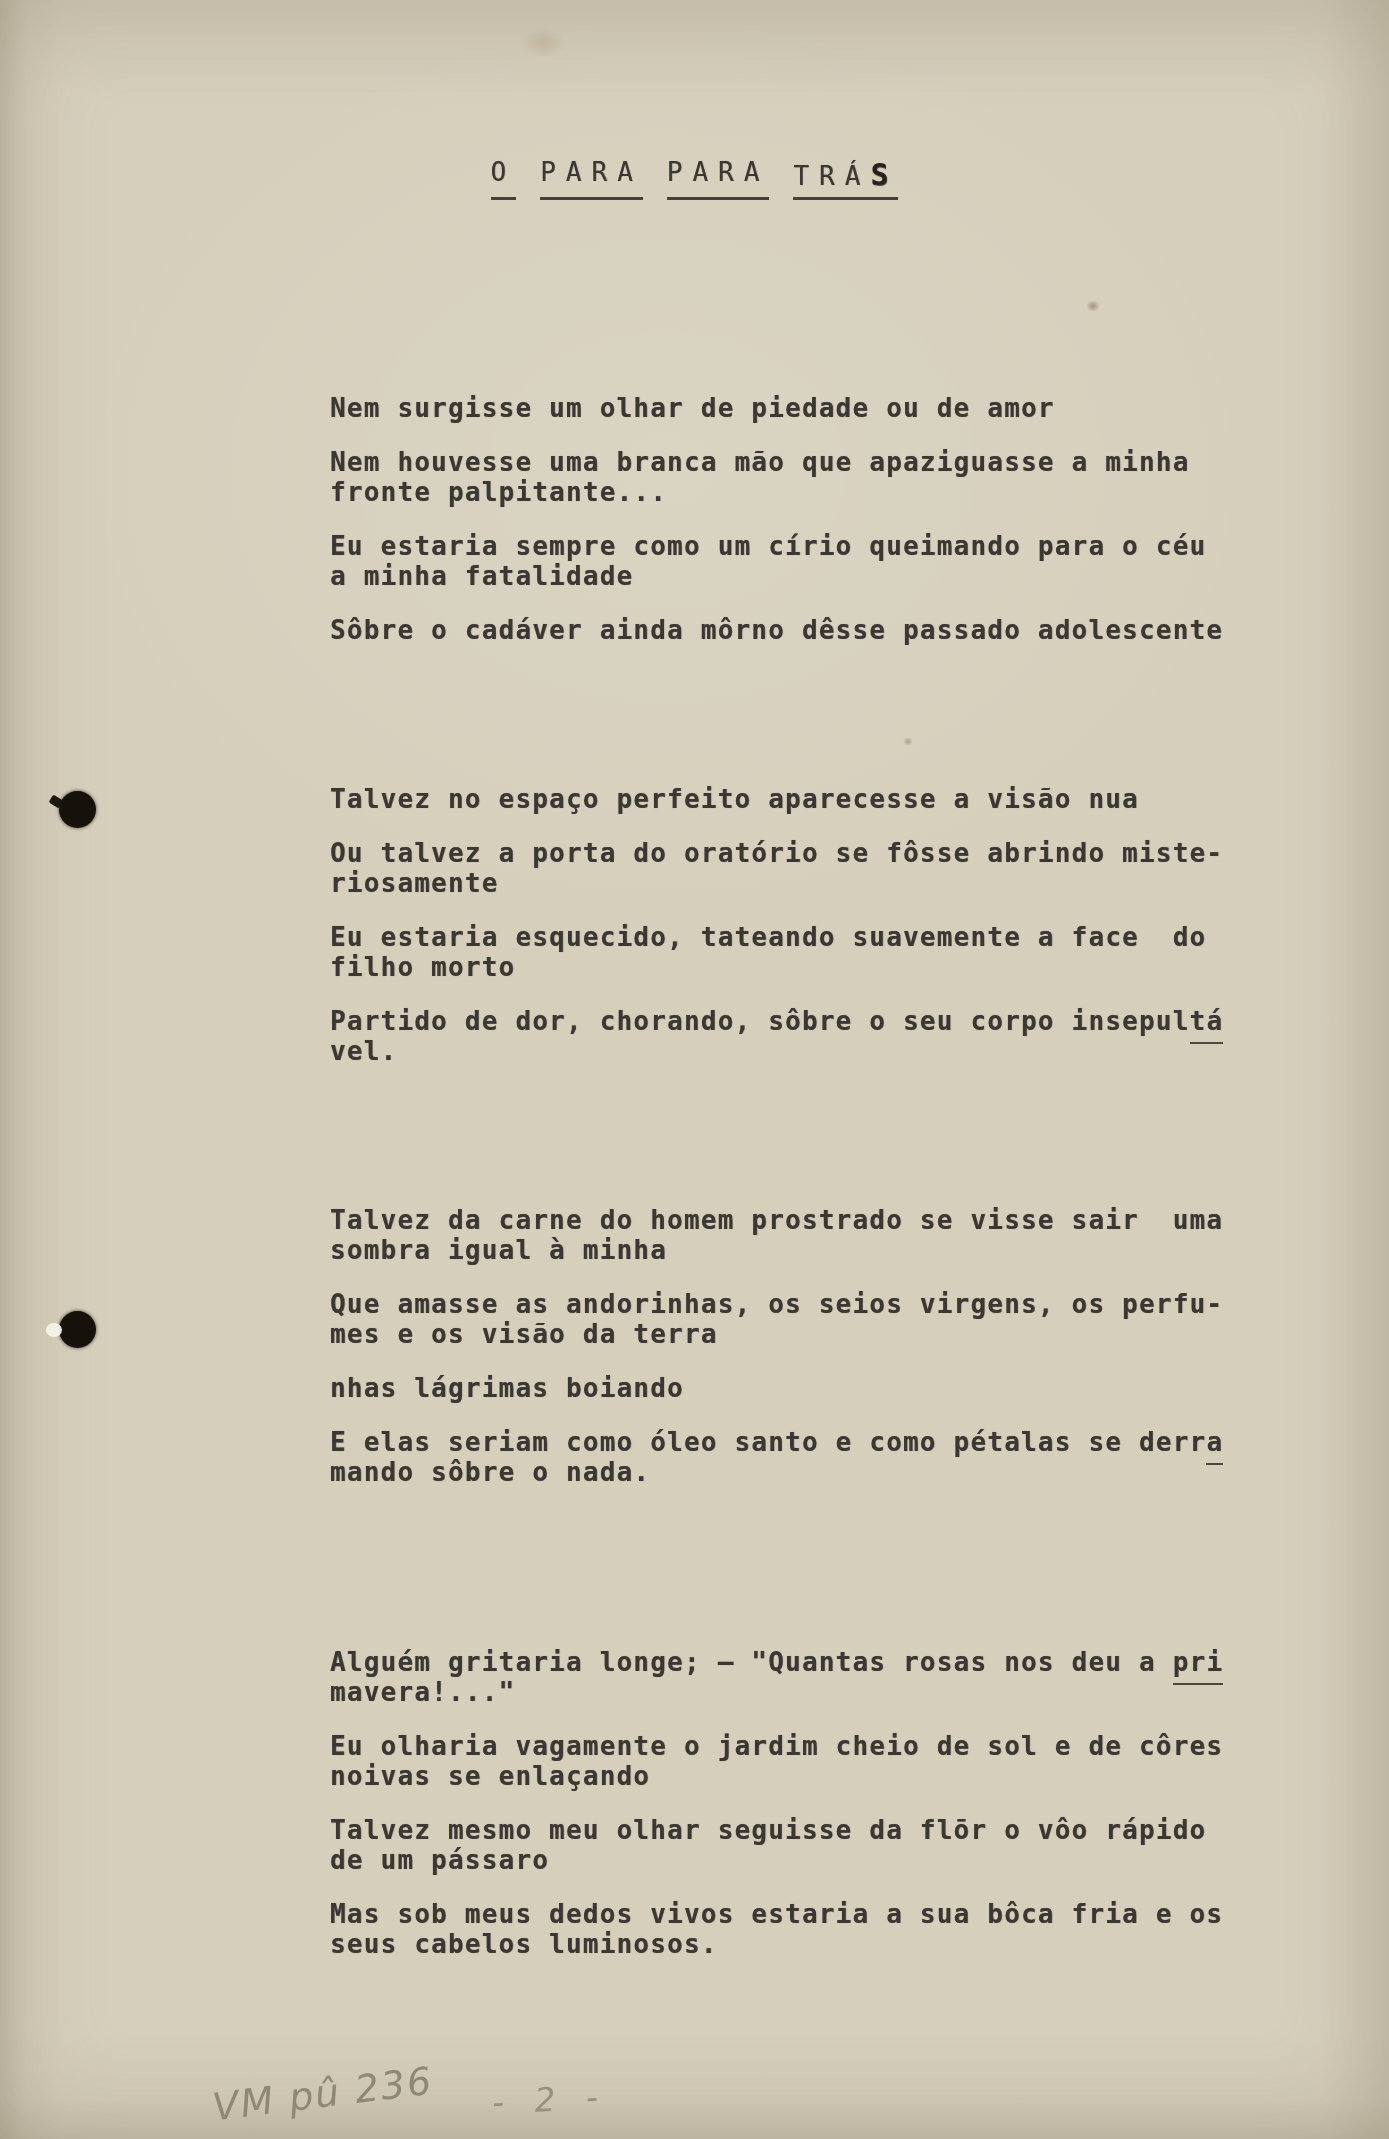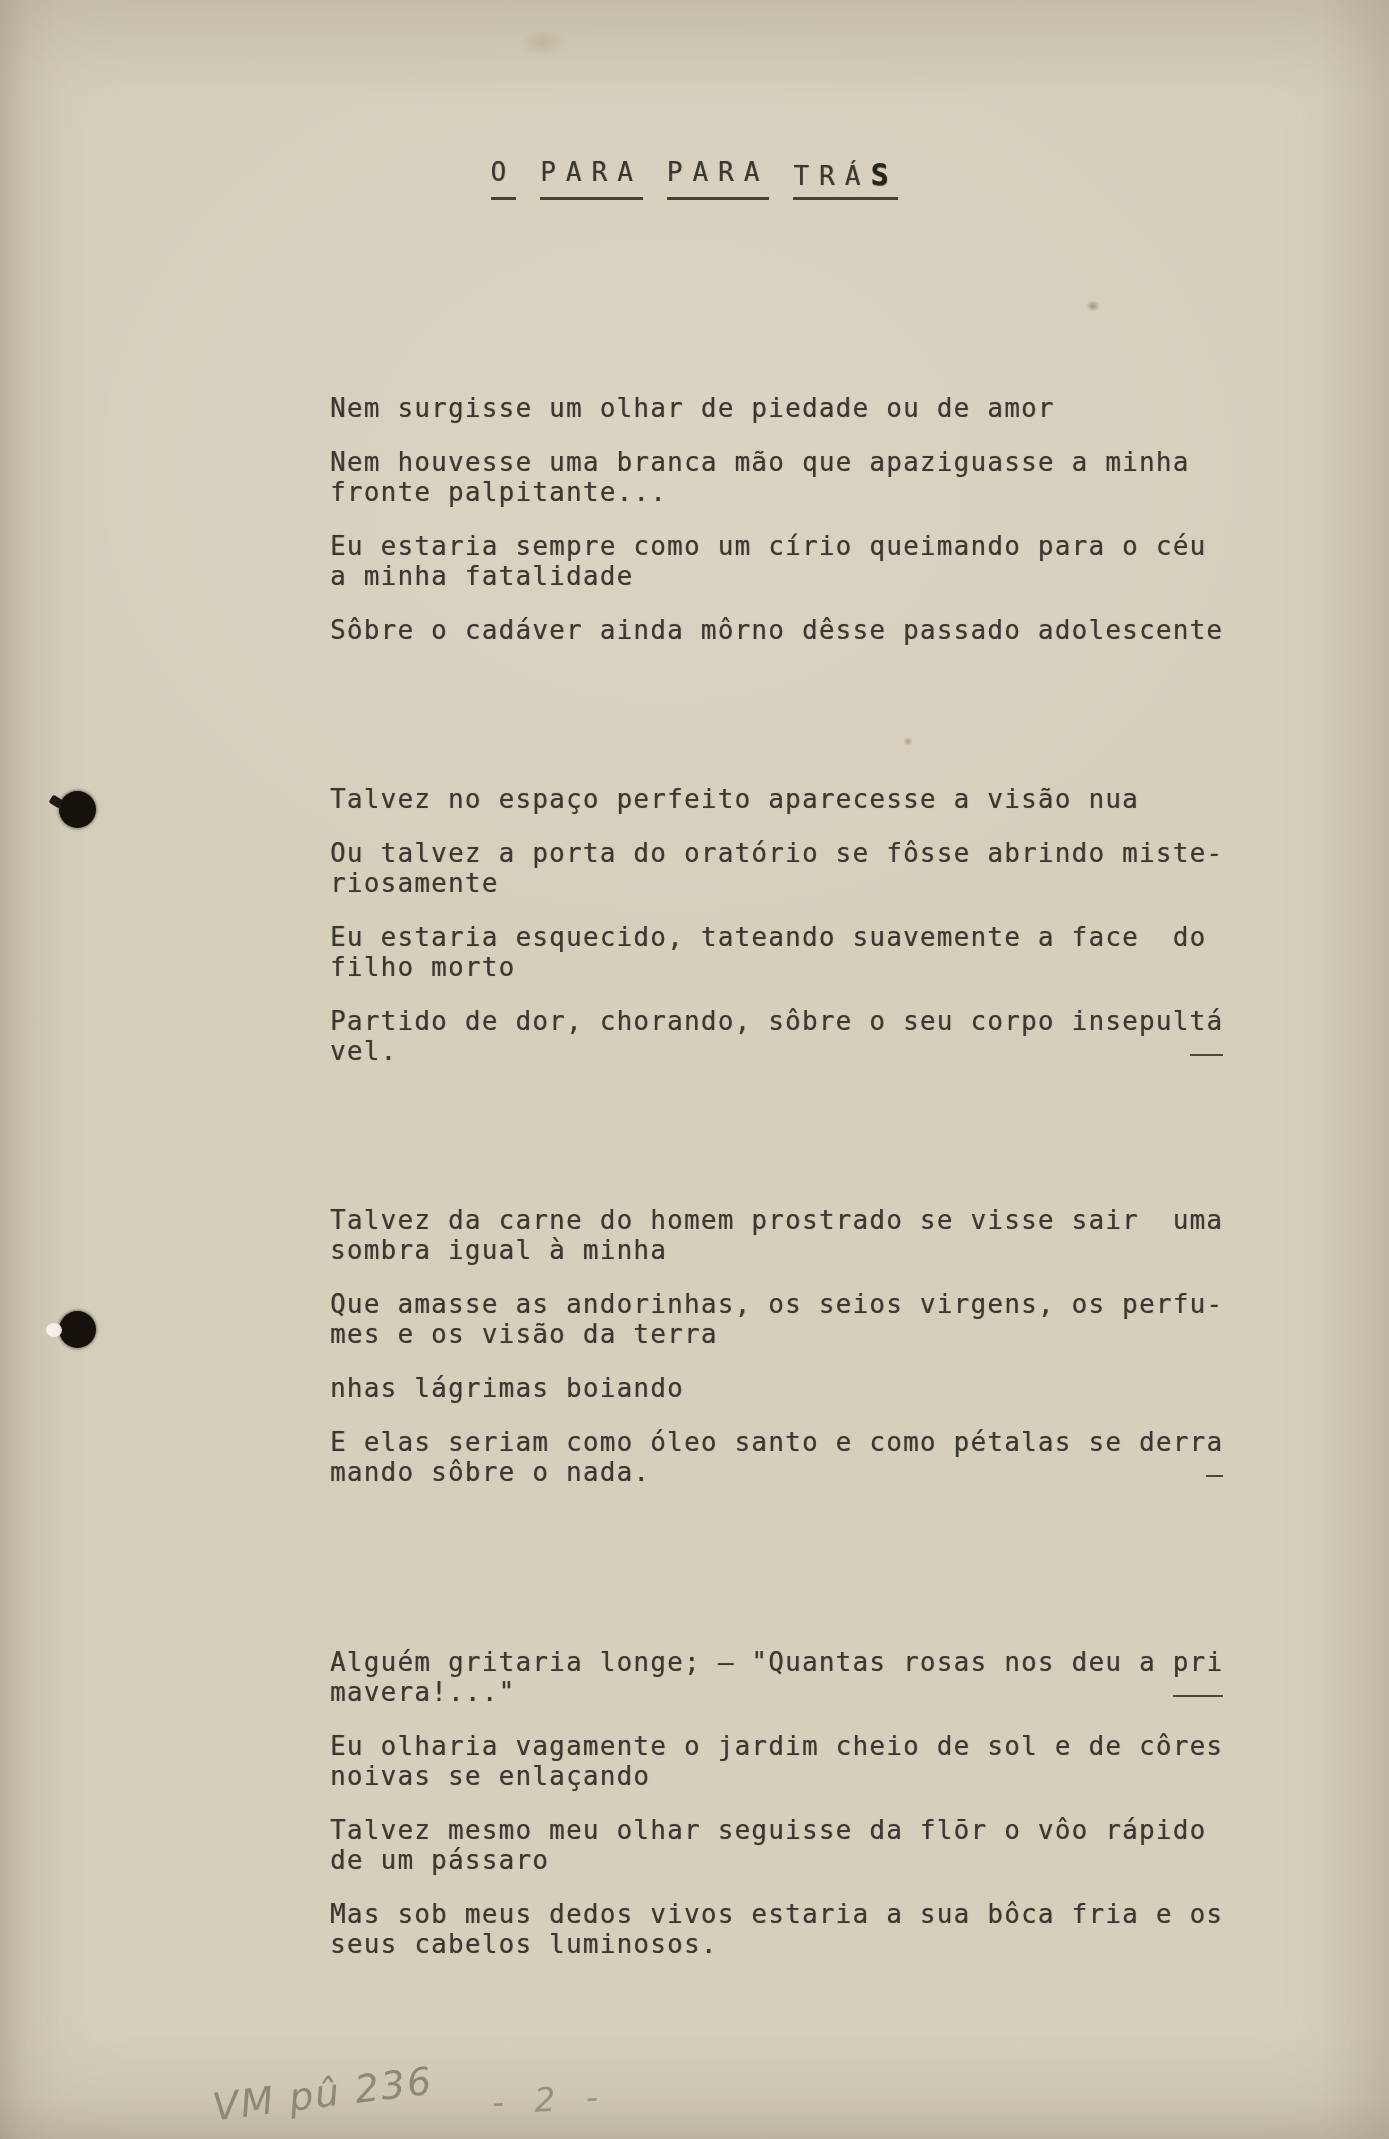--- a/index.html
+++ b/index.html
@@ -48,27 +48,27 @@
     position:absolute;
     left:330px;width:888px;
     font-size:26px;
     line-height:30px;
     letter-spacing:1.2px;
   }
   .stanza.s1{top:393px;}
   .stanza.s2{top:784px;}
   .stanza.s3{top:1205px;}
   .stanza.s4{top:1647px;}
-  .verse{margin-bottom:24px;}
+  .verse{margin-bottom:24px;font-weight:bold;}
   .line{white-space:pre;}
   .line.main{text-align:left;}
   .line.cont{text-align:left;}
   .u{
     border-bottom:2px solid rgba(52,48,43,0.85);
-    padding-bottom:18px;
+    padding-bottom:6px;
   }
   
   .punch-hole{
     position:absolute;
     width:37px;height:37px;
     border-radius:50%;
     background:#16110a;
     box-shadow:0 0 3px 1px rgba(22,17,10,0.45);
   }
   .punch-hole.h1{left:59px;top:791px;}

